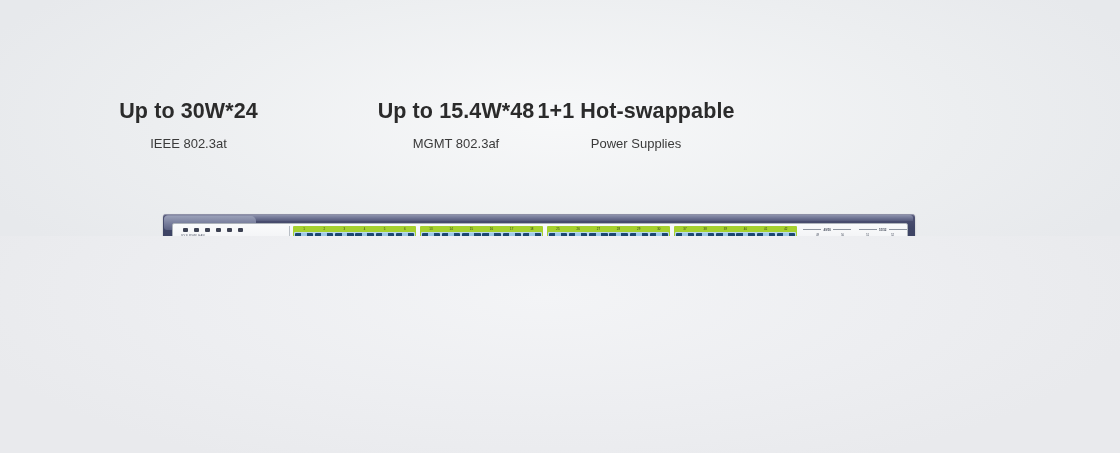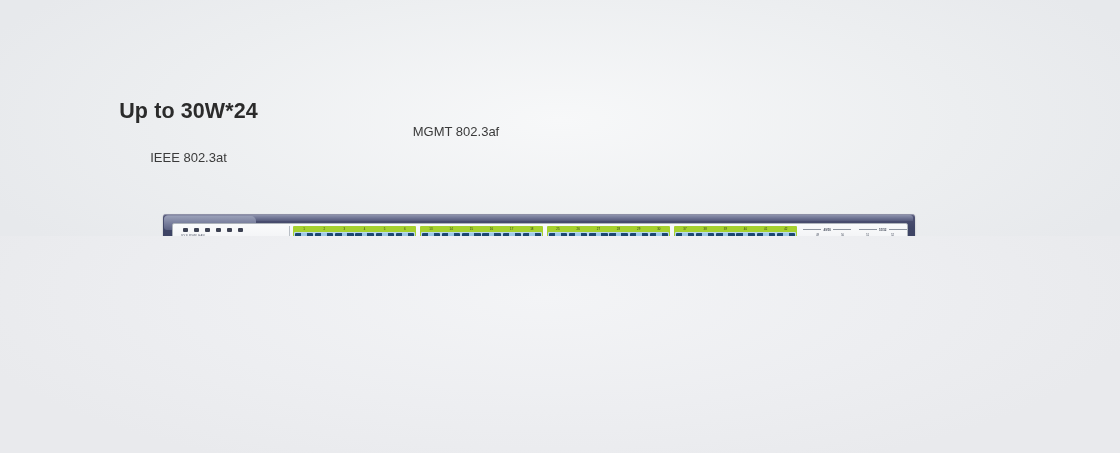--- a/index.html
+++ b/index.html
@@ -23,21 +23,21 @@
   }
 
   
   .specs{position:absolute;left:1px;top:98px;width:1120px;display:flex;}
   .spec{text-align:center;}
   .spec-title{
     font-size:21.5px;font-weight:bold;color:#2b2b2b;letter-spacing:.1px;
     white-space:nowrap;line-height:26px;
   }
   .spec-sub{
-    font-size:13px;color:#3a3a3a;margin-top:26px;white-space:nowrap;line-height:16px;
+    font-size:13px;color:#3a3a3a;margin-top:12px;white-space:nowrap;line-height:16px;
   }
   .spec1{width:375px;}
   .spec2{width:160px;margin-left:0;}
   .spec3{width:200px;}
 
   
   #switch{
     position:absolute;left:163px;top:214px;width:752px;height:72px;
   }
   .sw-shadow{
@@ -228,21 +228,26 @@
 <body>
 
 <div id="stage">
 
   <div class="specs">
     <div class="spec spec1">
       <div class="spec-title">Up to 30W*24</div>
       <div class="spec-sub">IEEE 802.3at</div>
     </div>
     <div class="spec spec2">
+      <div class="spec-title">Up to 15.4W*48</div>
       <div class="spec-sub">MGMT 802.3af</div>
+    </div>
+    <div class="spec spec3">
+      <div class="spec-title">1+1 Hot-swappable</div>
+      <div class="spec-sub">Power Supplies</div>
     </div>
   </div>
 
   <div id="switch">
     <div class="sw-shadow"></div>
     <div class="chassis">
       <div class="chassis-top"></div>
       <div class="ear-left"></div>
     </div>
 

